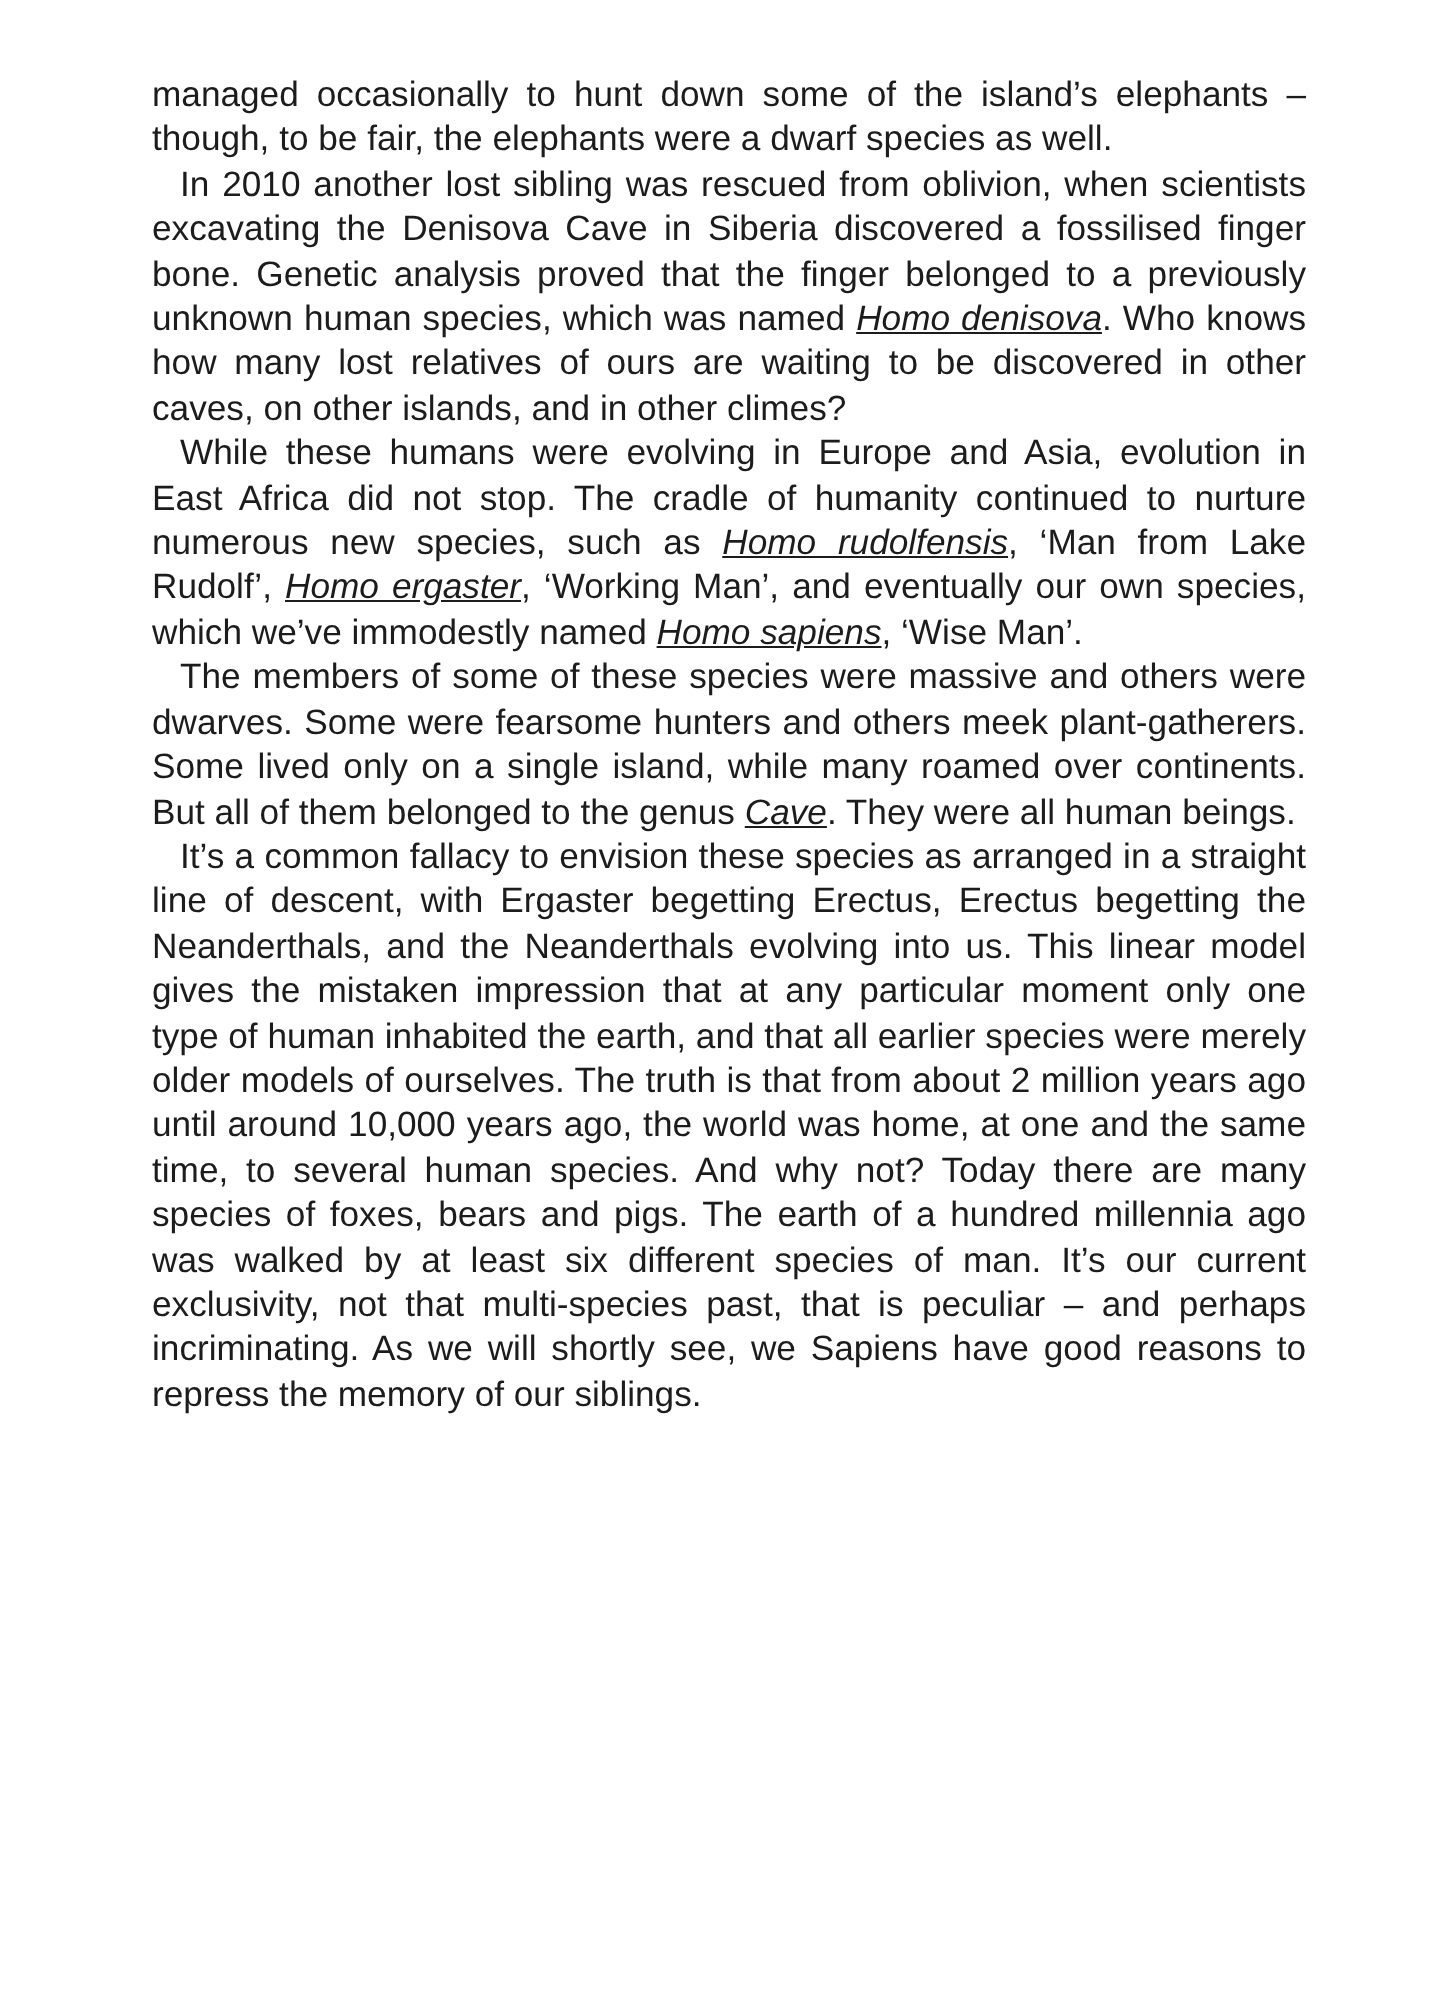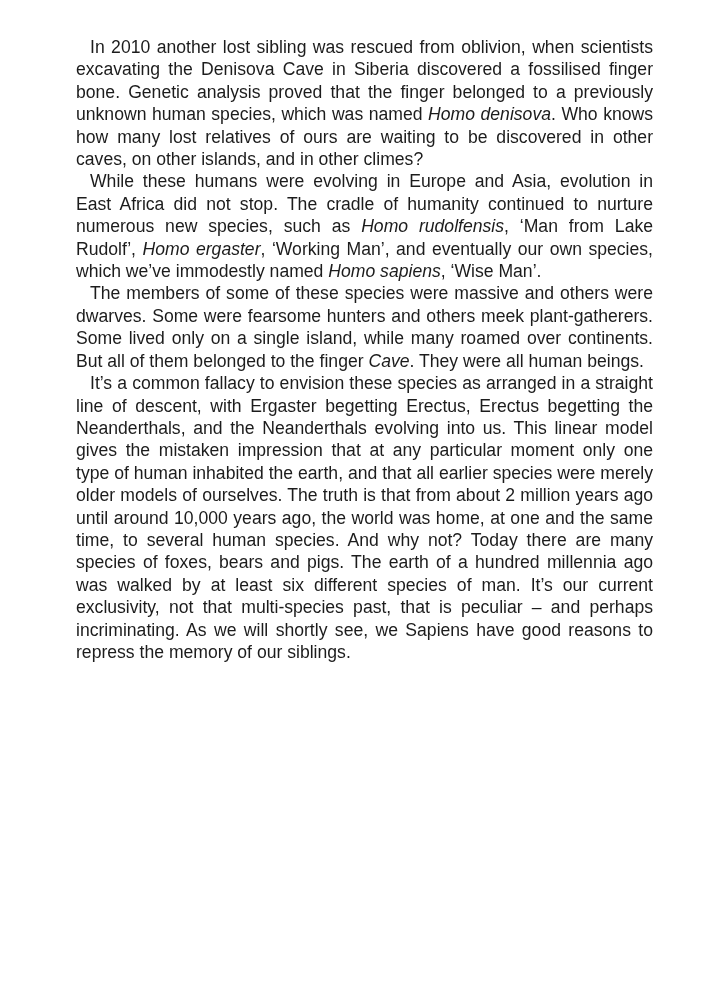--- a/index.html
+++ b/index.html
@@ -10,31 +10,34 @@
     top: 36px;
     width: 577px;
     font-family: "Liberation Sans", sans-serif;
     font-size: 17.6px;
     line-height: 22.4px;
     color: #1c1c1c;
     text-align: justify;
   }
   .para { margin: 0; text-indent: 0; }
   .para.indent { text-indent: 14px; }
-  i { font-style: italic; }
+  i { font-style: italic; text-decoration: underline; }
 </style>
 </head>
 <body>
 
 <div class="page">
+  <p class="para">
+    <span>managed occasionally to hunt down some of the island’s elephants – though, to be fair, the elephants were a dwarf species as well.</span>
+  </p>
   <p class="para indent">
     <span>In 2010 another lost sibling was rescued from oblivion, when scientists excavating the Denisova Cave in Siberia discovered a fossilised finger bone. Genetic analysis proved that the finger belonged to a previously unknown human species, which was named </span><i>Homo denisova</i><span>. Who knows how many lost relatives of ours are waiting to be discovered in other caves, on other islands, and in other climes?</span>
   </p>
   <p class="para indent">
     <span>While these humans were evolving in Europe and Asia, evolution in East Africa did not stop. The cradle of humanity continued to nurture numerous new species, such as </span><i>Homo rudolfensis</i><span>, ‘Man from Lake Rudolf’, </span><i>Homo ergaster</i><span>, ‘Working Man’, and eventually our own species, which we’ve immodestly named </span><i>Homo sapiens</i><span>, ‘Wise Man’.</span>
   </p>
   <p class="para indent">
-    <span>The members of some of these species were massive and others were dwarves. Some were fearsome hunters and others meek plant-gatherers. Some lived only on a single island, while many roamed over continents. But all of them belonged to the finger </span><i>Cave</i><span>. They were all human beings.</span>
+    <span>The members of some of these species were massive and others were dwarves. Some were fearsome hunters and others meek plant-gatherers. Some lived only on a single island, while many roamed over continents. But all of them belonged to the genus </span><i>Cave</i><span>. They were all human beings.</span>
   </p>
   <p class="para indent">
     <span>It’s a common fallacy to envision these species as arranged in a straight line of descent, with Ergaster begetting Erectus, Erectus begetting the Neanderthals, and the Neanderthals evolving into us. This linear model gives the mistaken impression that at any particular moment only one type of human inhabited the earth, and that all earlier species were merely older models of ourselves. The truth is that from about 2 million years ago until around 10,000 years ago, the world was home, at one and the same time, to several human species. And why not? Today there are many species of foxes, bears and pigs. The earth of a hundred millennia ago was walked by at least six different species of man. It’s our current exclusivity, not that multi-species past, that is peculiar – and perhaps incriminating. As we will shortly see, we Sapiens have good reasons to repress the memory of our siblings.</span>
   </p>
 </div>
 
 </body></html>

